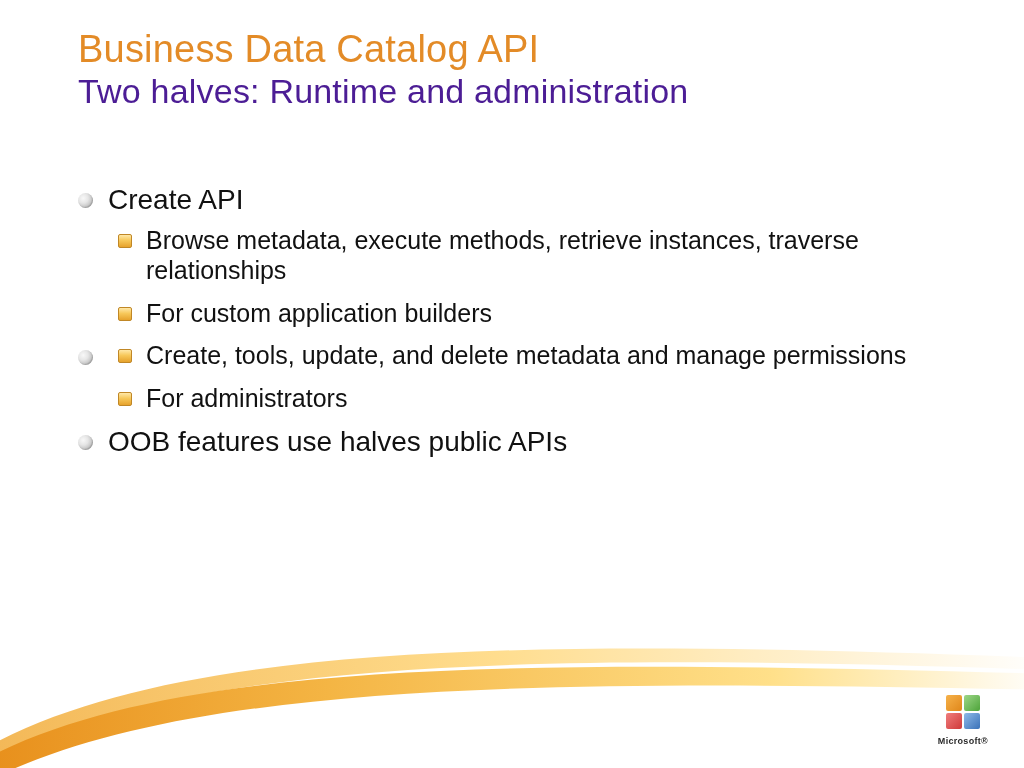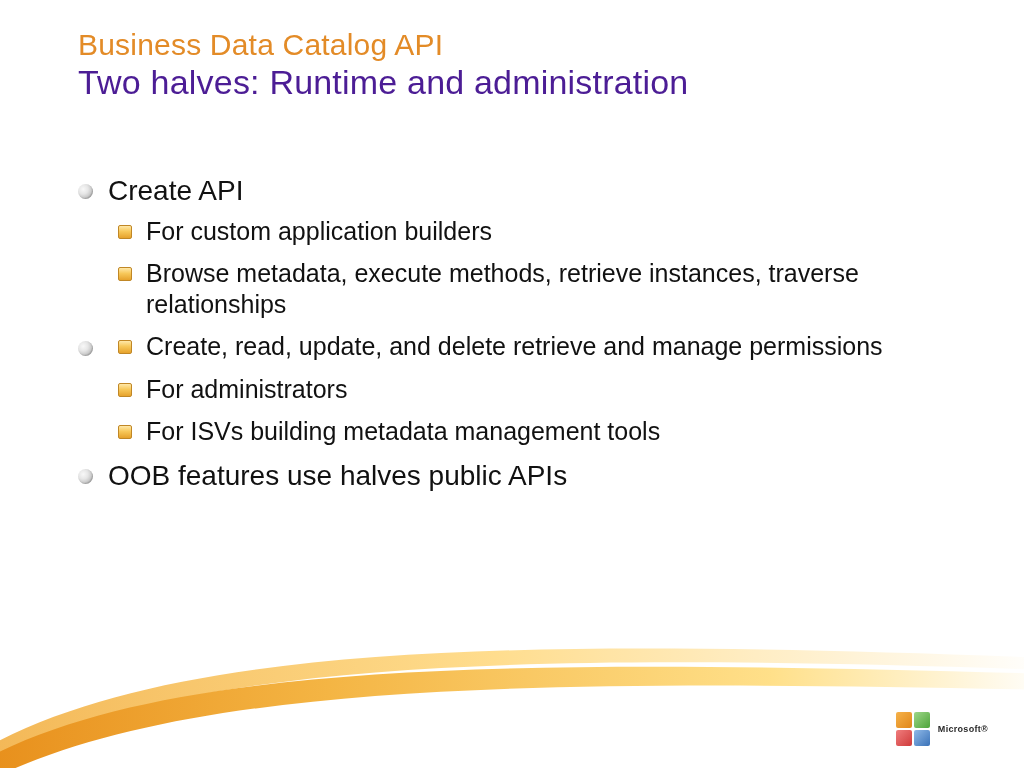--- a/index.html
+++ b/index.html
@@ -11,21 +11,21 @@
       color: #1a1a1a;
     }
     .slide {
       width: 1024px;
       height: 768px;
       position: relative;
       padding: 28px 54px 0 78px;
     }
     .title-block { line-height: 1.15; }
     .title {
-      font-size: 30px;
+      font-size: 38px;
       font-weight: 400;
       color: #e38b27;
       letter-spacing: 0.2px;
     }
     .subtitle {
       font-size: 34px;
       font-weight: 400;
       color: #4c1d95;
       letter-spacing: 0.2px;
     }
@@ -89,20 +89,21 @@
     }
 
     
     .footer-logo {
       position: absolute;
       right: 36px;
       bottom: 22px;
       display: flex;
       align-items: center;
       gap: 8px;
+      flex-direction: column;
     }
     .logo-tiles {
       display: grid;
       grid-template-columns: 16px 16px;
       grid-template-rows: 16px 16px;
       gap: 2px;
     }
     .logo-tiles span {
       display: block;
       width: 16px;
@@ -128,29 +129,28 @@
   <div class="title-block">
     <div class="title">Business Data Catalog API</div>
     <div class="subtitle">Two halves:  Runtime and administration</div>
   </div>
 
   <div class="body">
     <ul class="lvl1">
       <li>
         <span>Create API</span>
         <ul class="lvl2">
+          <li><span>Browse metadata, execute methods, retrieve instances, traverse relationships</span></li>
           <li><span>For custom application builders</span></li>
-          <li><span>Browse metadata, execute methods, retrieve instances, traverse relationships</span></li>
         </ul>
       </li>
       <li>
         <ul class="lvl2">
-          <li><span>Create, read, update, and delete retrieve and manage permissions</span></li>
+          <li><span>Create, tools, update, and delete metadata and manage permissions</span></li>
           <li><span>For administrators</span></li>
-          <li><span>For ISVs building metadata management tools</span></li>
         </ul>
       </li>
       <li>
         <span>OOB features use halves public APIs</span>
       </li>
     </ul>
   </div>
 
   <svg class="swoosh" viewBox="0 0 1024 190" preserveAspectRatio="none">
     <defs>

